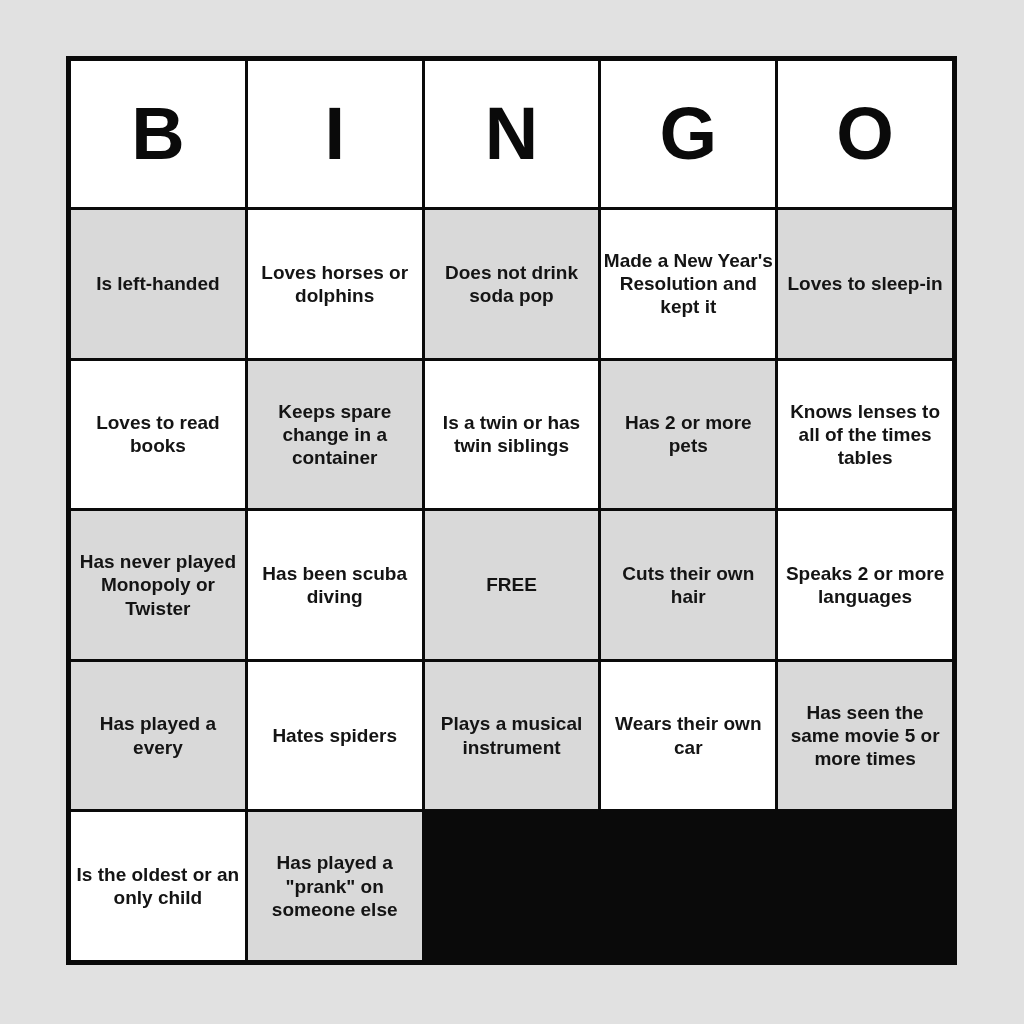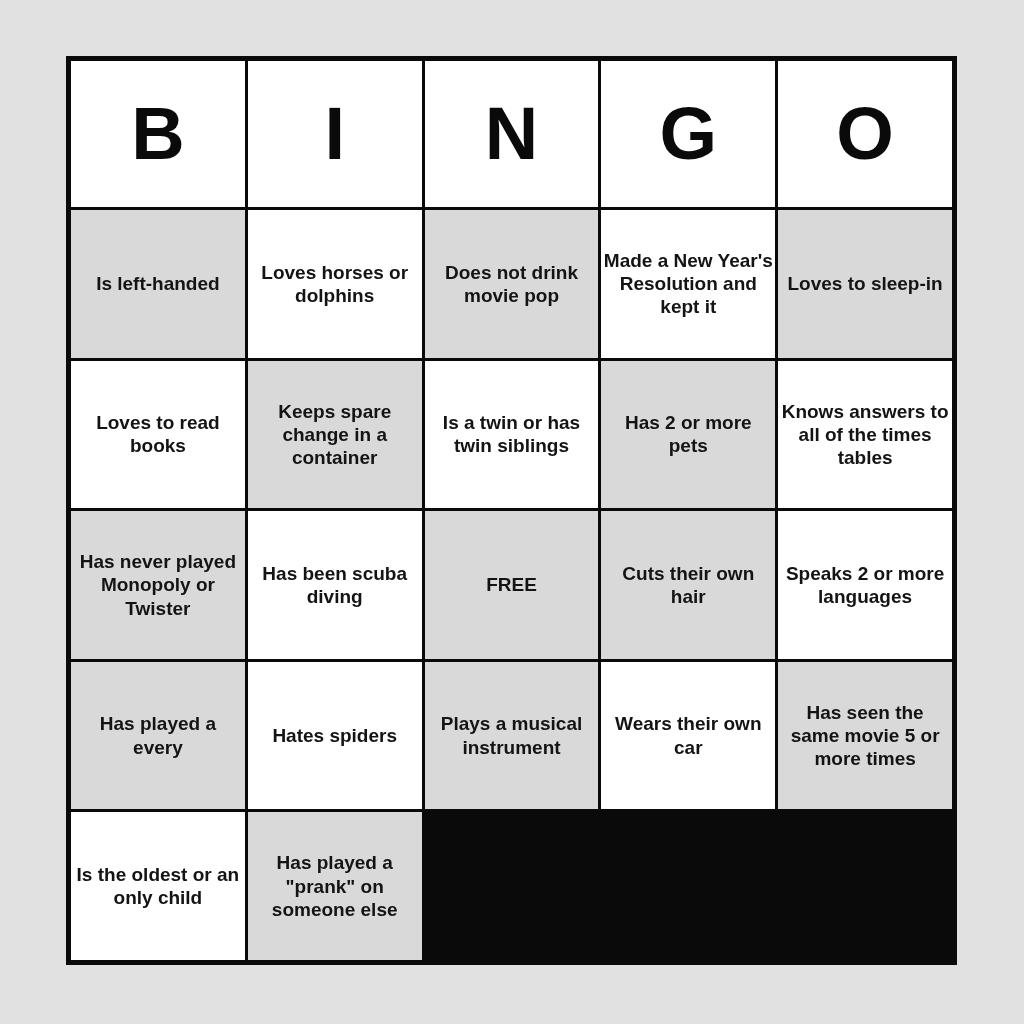--- a/index.html
+++ b/index.html
@@ -74,29 +74,29 @@
   <div class="bingo-card">
 
     <div class="cell header-cell">B</div>
     <div class="cell header-cell">I</div>
     <div class="cell header-cell">N</div>
     <div class="cell header-cell">G</div>
     <div class="cell header-cell">O</div>
 
     <div class="cell shaded">Is left-handed</div>
     <div class="cell">Loves horses or dolphins</div>
-    <div class="cell shaded">Does not drink movie pop</div>
+    <div class="cell shaded">Does not drink soda pop</div>
     <div class="cell">Made a New Year's Resolution and kept it</div>
     <div class="cell shaded">Loves to sleep-in</div>
 
     <div class="cell">Loves to read books</div>
     <div class="cell shaded">Keeps spare change in a container</div>
     <div class="cell">Is a twin or has twin siblings</div>
     <div class="cell shaded">Has 2 or more pets</div>
-    <div class="cell">Knows answers to all of the times tables</div>
+    <div class="cell">Knows lenses to all of the times tables</div>
 
     <div class="cell shaded">Has never played Monopoly or Twister</div>
     <div class="cell">Has been scuba diving</div>
     <div class="cell shaded">FREE</div>
     <div class="cell shaded">Cuts their own hair</div>
 
     <div class="cell">Speaks 2 or more languages</div>
     <div class="cell shaded">Has played a every</div>
     <div class="cell">Hates spiders</div>
     <div class="cell shaded">Plays a musical instrument</div>

